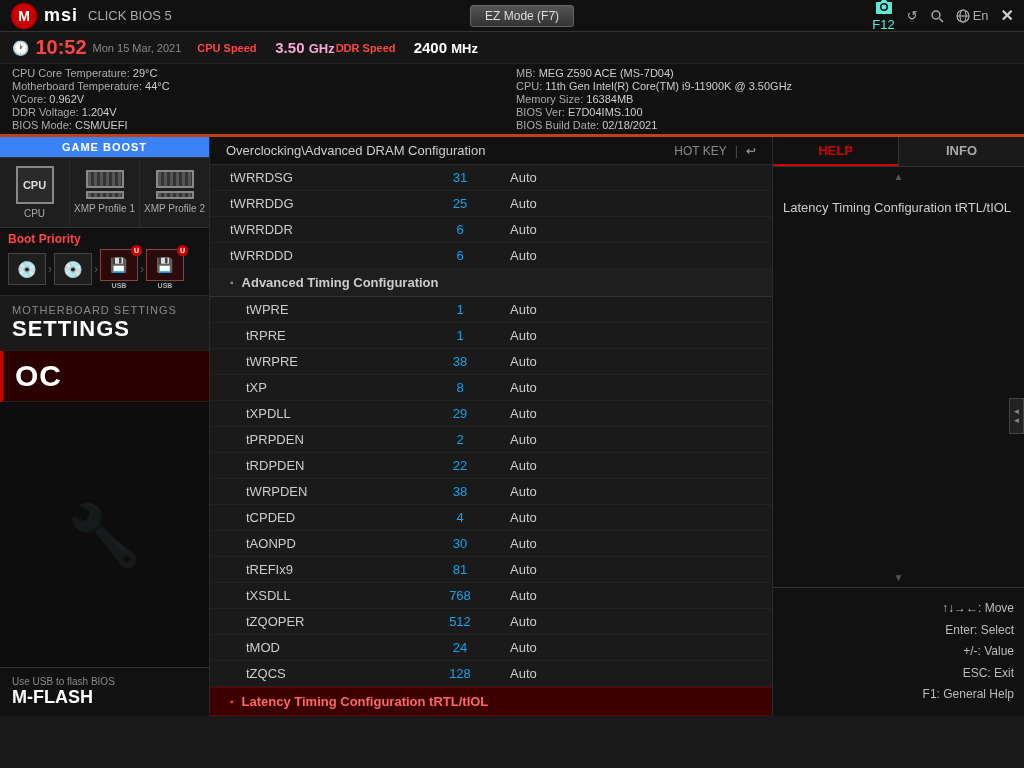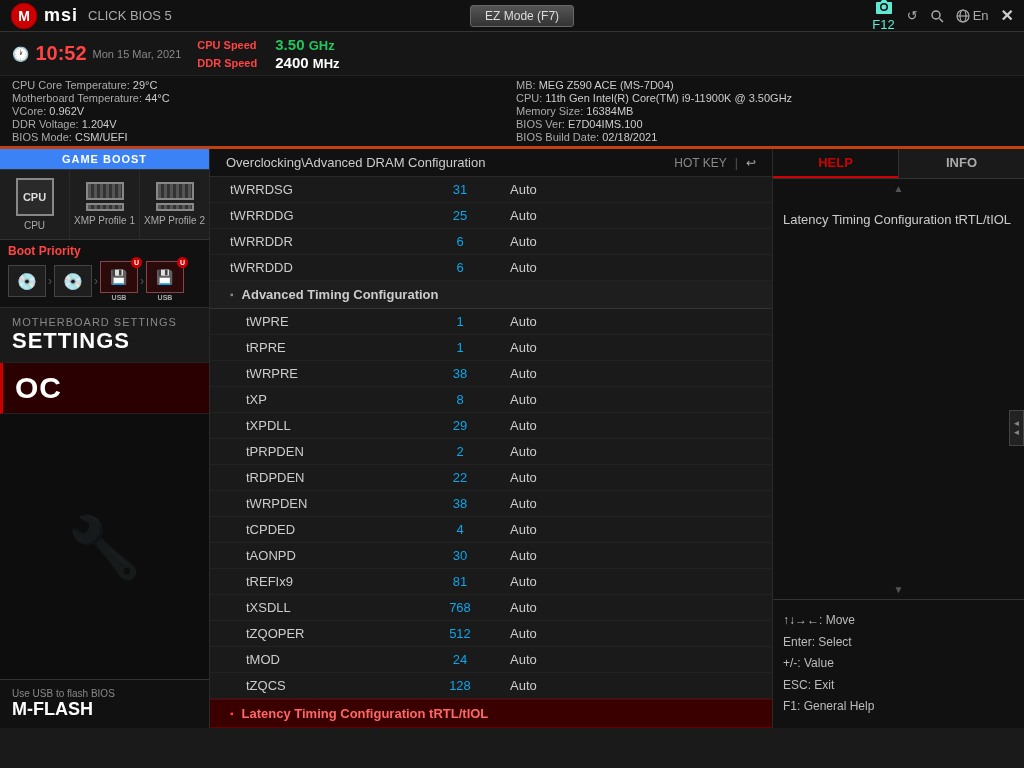--- a/index.html
+++ b/index.html
@@ -268,20 +268,21 @@
       color: #ccc;
       line-height: 1.5;
     }
 
     .right-bottom-help {
       padding: 10px;
       border-top: 1px solid #333;
       font-size: 12px;
       color: #bbb;
       line-height: 1.8;
+      text-align: right;
     }
 
     
     .sys-two-col {
       display: flex;
       padding: 3px 12px;
       gap: 8px;
       background: #111;
       border-bottom: 3px solid #c2410c;
       font-size: 11px;
@@ -343,24 +344,24 @@
 </div>
 
 <div style="background:#161616; border-bottom:1px solid #222; padding:4px 12px; display:flex; align-items:center; gap:16px;">
   <div style="display:flex;align-items:center;gap:6px;">
     <span style="color:#888;font-size:14px;">🕐</span>
     <span style="color:#ff4444;font-size:20px;font-weight:bold;">10:52</span>
     <span style="color:#888;font-size:11px;">
       <span>Mon</span>&nbsp;<span>15 Mar, 2021</span>
     </span>
   </div>
-  <div style="display:flex;flex-direction:column;gap:1px;">
+  <div style="display:flex;flex-direction:row;gap:1px;">
     <div style="display:flex;align-items:center;gap:6px;">
       <span style="color:#ff4444;font-size:11px;font-weight:bold;min-width:72px;">CPU Speed</span>
-      <span style="color:#22c55e;font-size:15px;font-weight:bold;"><span>3.50</span> <span style="font-size:13px;">GHz</span></span>
+      <span style="color:#f9a8d4;font-size:15px;font-weight:bold;"><span>3.50</span> <span style="font-size:13px;">GHz</span></span>
     </div>
     <div style="display:flex;align-items:center;gap:6px;">
       <span style="color:#ff4444;font-size:11px;font-weight:bold;min-width:72px;">DDR Speed</span>
       <span style="color:#fff;font-size:15px;font-weight:bold;"><span>2400</span> <span style="font-size:13px;">MHz</span></span>
     </div>
   </div>
 </div>
 
 <div class="sys-two-col">
   <div class="sys-col">

